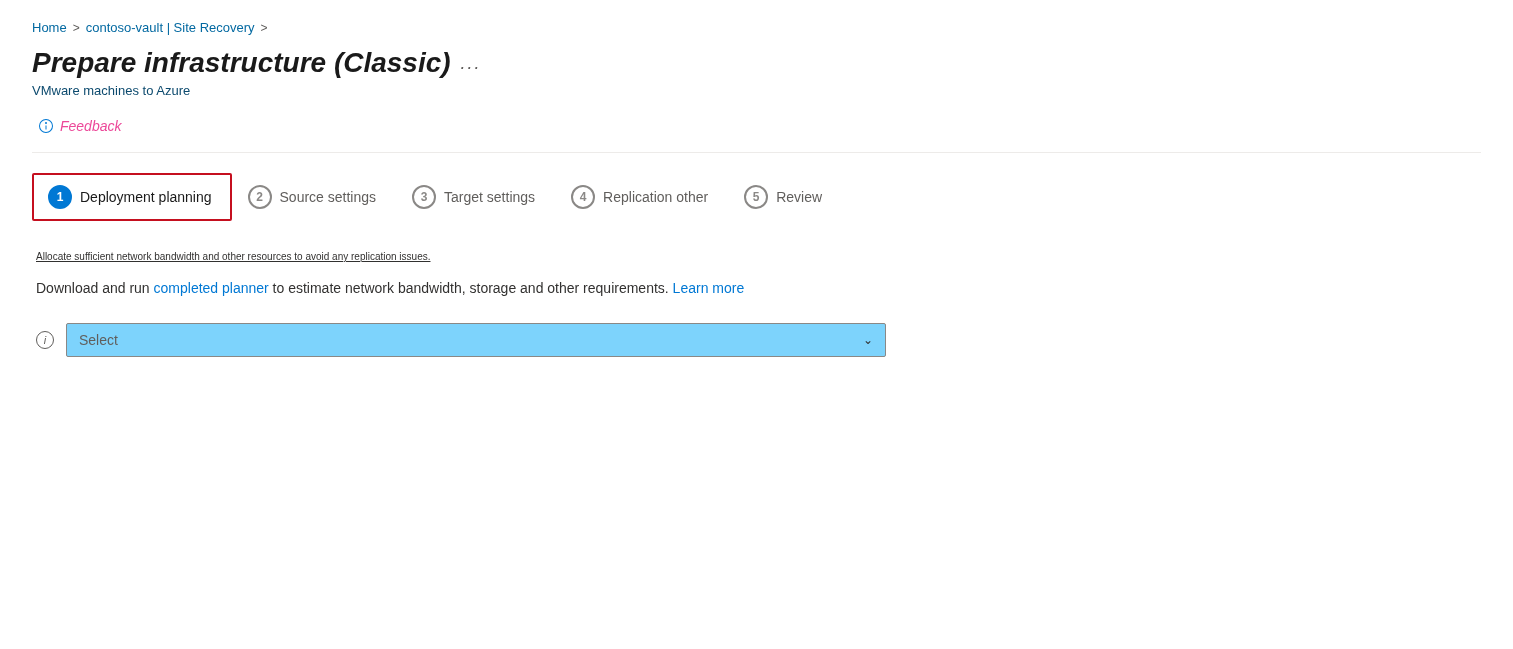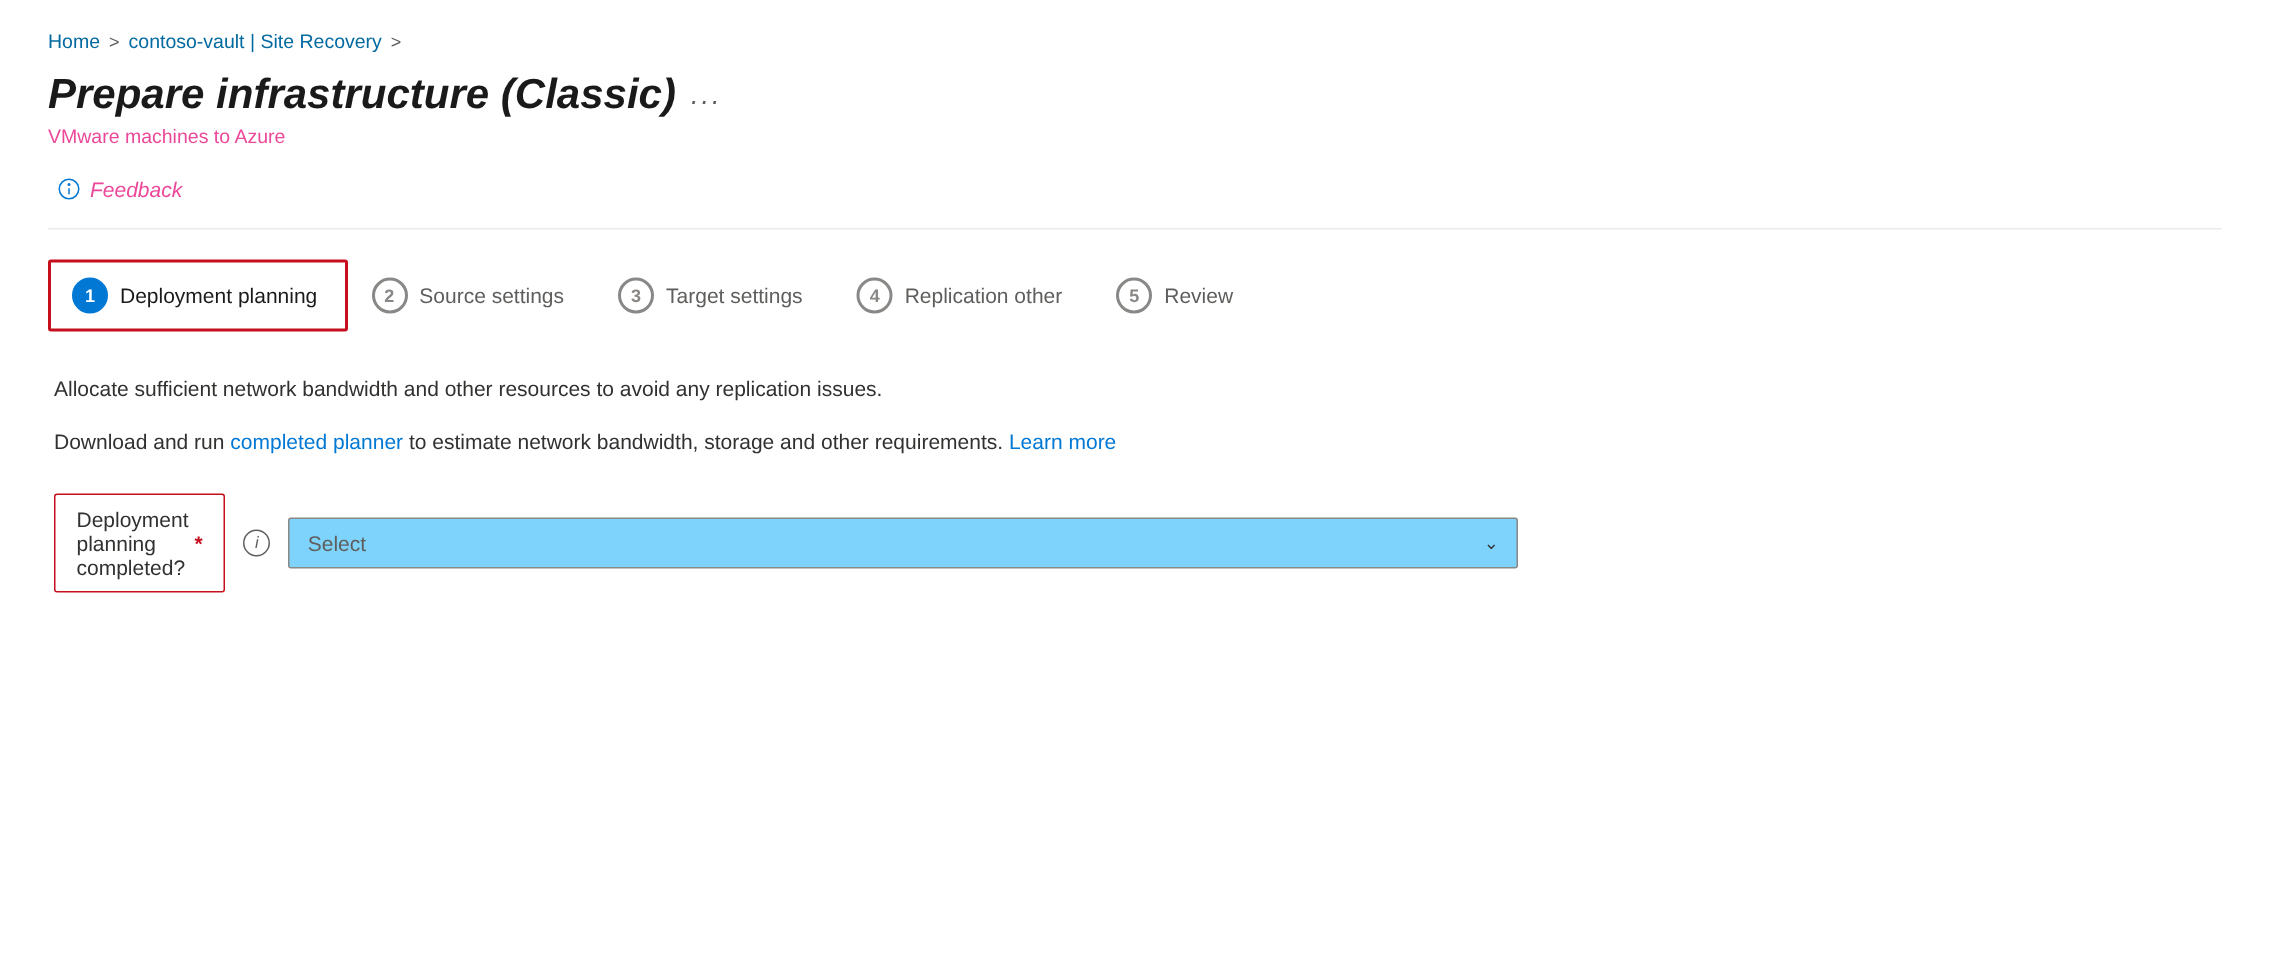--- a/index.html
+++ b/index.html
@@ -42,21 +42,21 @@
     }
     .page-title .ellipsis {
       font-size: 18px;
       color: #605e5c;
       font-weight: 400;
       letter-spacing: 2px;
     }
 
     .page-subtitle {
       font-size: 13px;
-      color: #ec4899;
+      color: #0c4a6e;
       margin-bottom: 16px;
     }
 
     
     .toolbar {
       display: flex;
       align-items: center;
       gap: 8px;
       padding-bottom: 14px;
       border-bottom: 1px solid #edebe9;
@@ -119,24 +119,25 @@
       border-color: #0078d4;
       color: #ffffff;
     }
 
     
     .content-area {
       padding: 0 4px;
       max-width: 900px;
     }
     .description-text {
-      font-size: 14px;
+      font-size: 10px;
       color: #323130;
       margin-bottom: 14px;
       line-height: 1.5;
+      text-decoration: underline;
     }
     .download-text {
       font-size: 14px;
       color: #323130;
       margin-bottom: 24px;
       line-height: 1.5;
     }
     .download-text a {
       color: #0078d4;
       text-decoration: none;
@@ -246,23 +247,19 @@
   </div>
 </div>
 
 <div class="content-area">
   <p class="description-text">Allocate sufficient network bandwidth and other resources to avoid any replication issues.</p>
   <p class="download-text">
     <span>Download and run </span><a href="#">completed planner</a><span> to estimate network bandwidth, storage and other requirements. </span><a href="#">Learn more</a>
   </p>
 
   <div class="form-row">
-    <div class="form-label-box">
-      <span>Deployment planning completed?</span>
-      <span class="required-star">*</span>
-    </div>
     <div class="info-icon">i</div>
     <div class="dropdown">
       <span>Select</span>
       <span class="dropdown-arrow">⌄</span>
     </div>
   </div>
 </div>
 
 </body></html>

